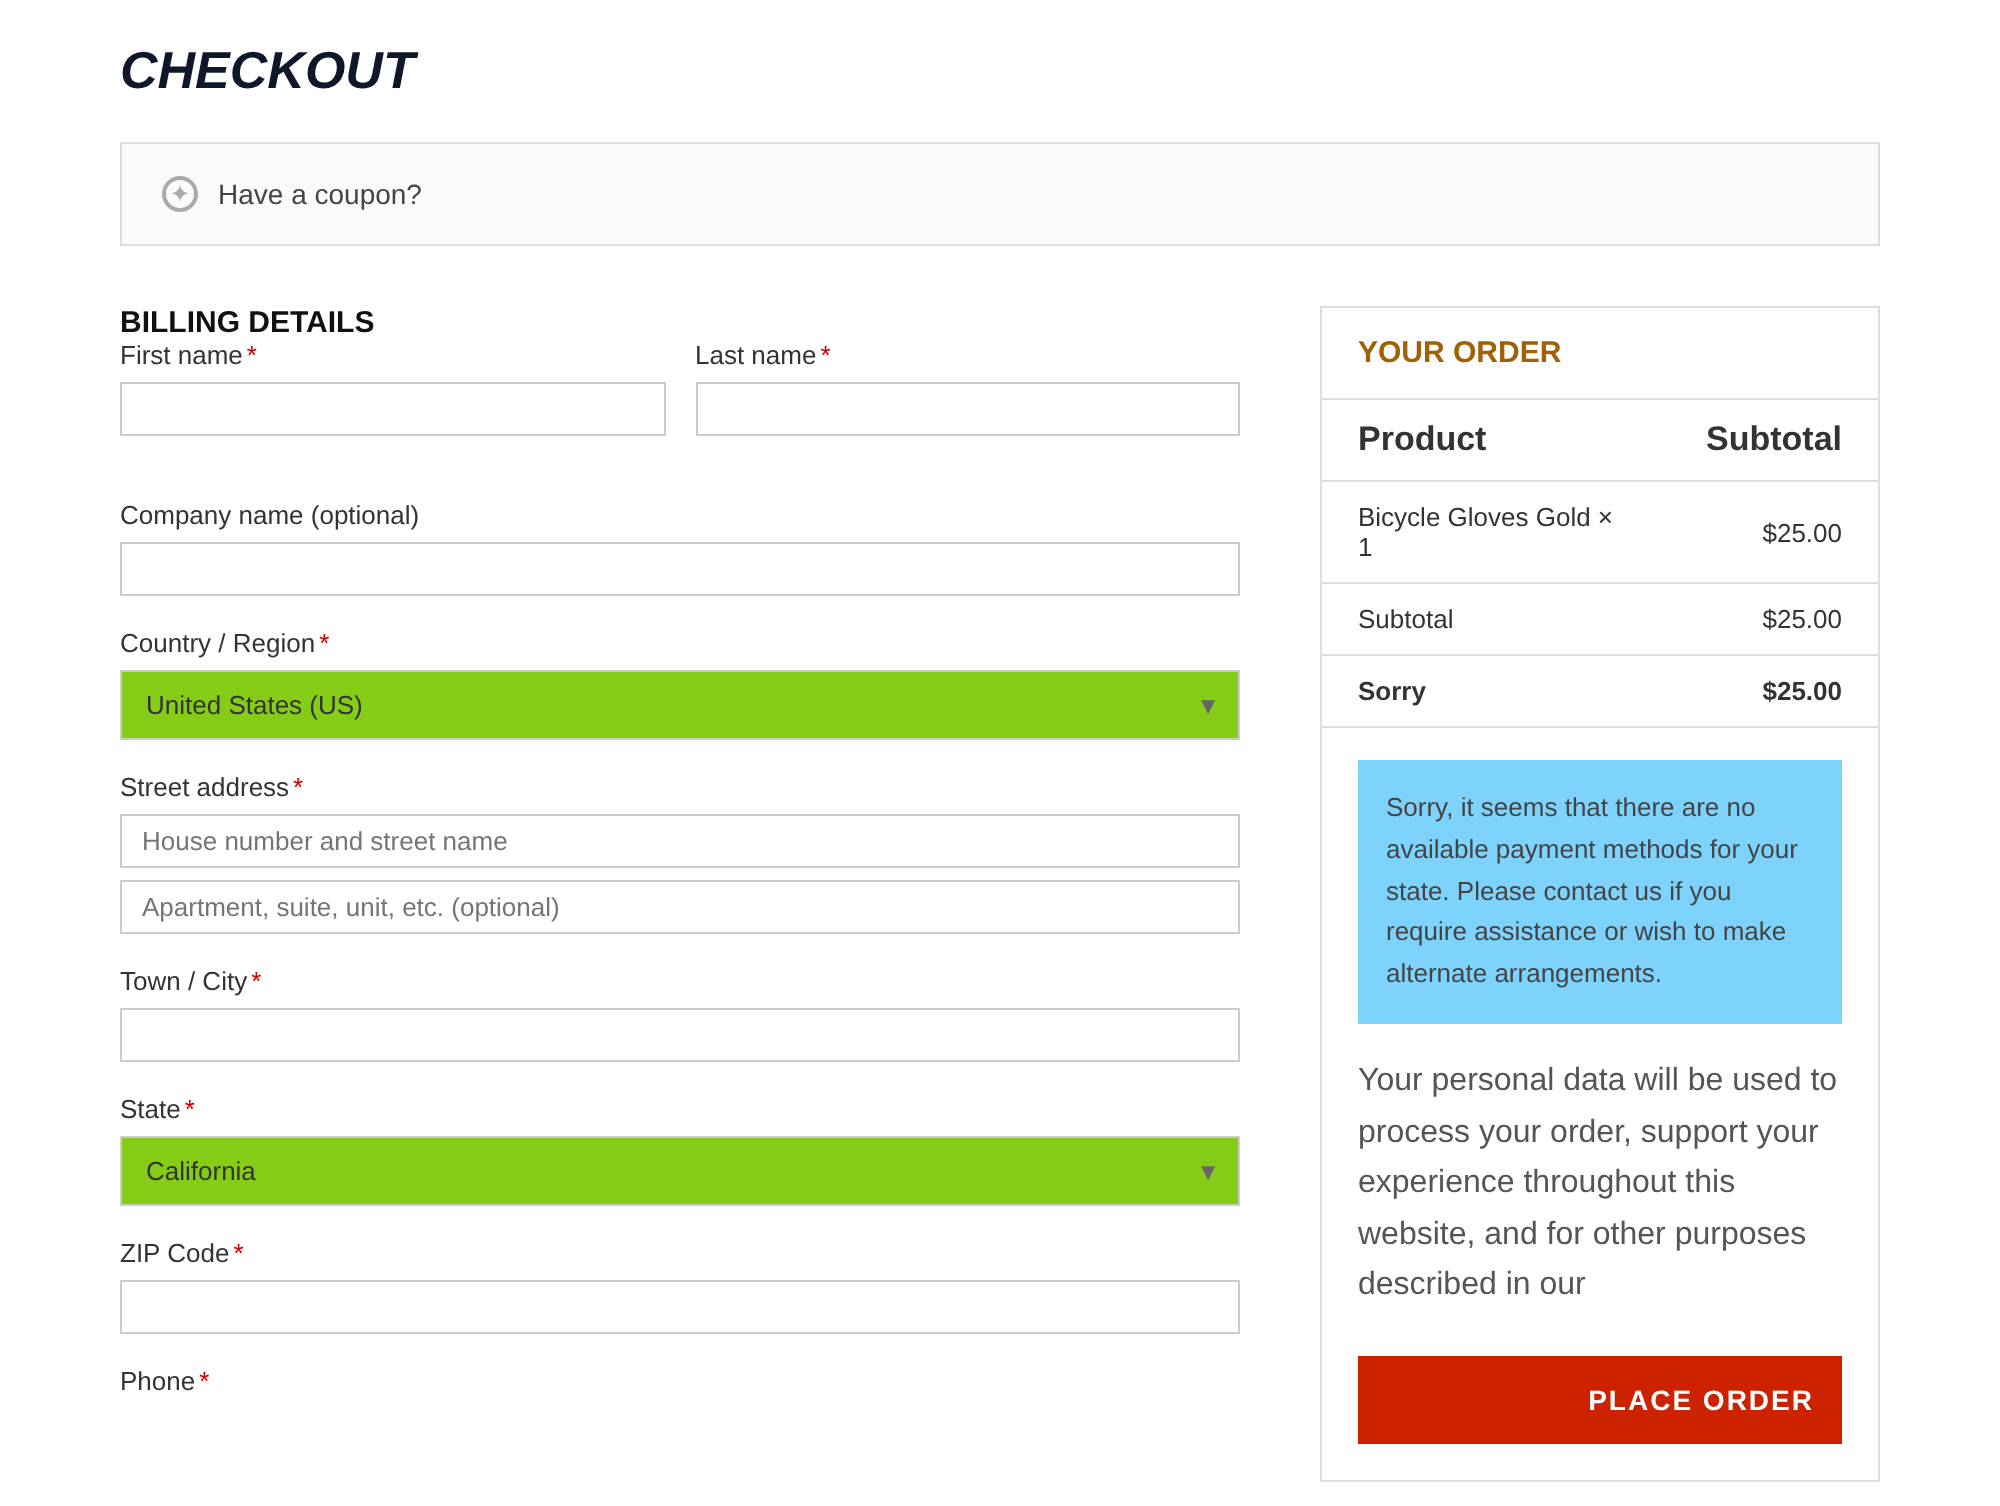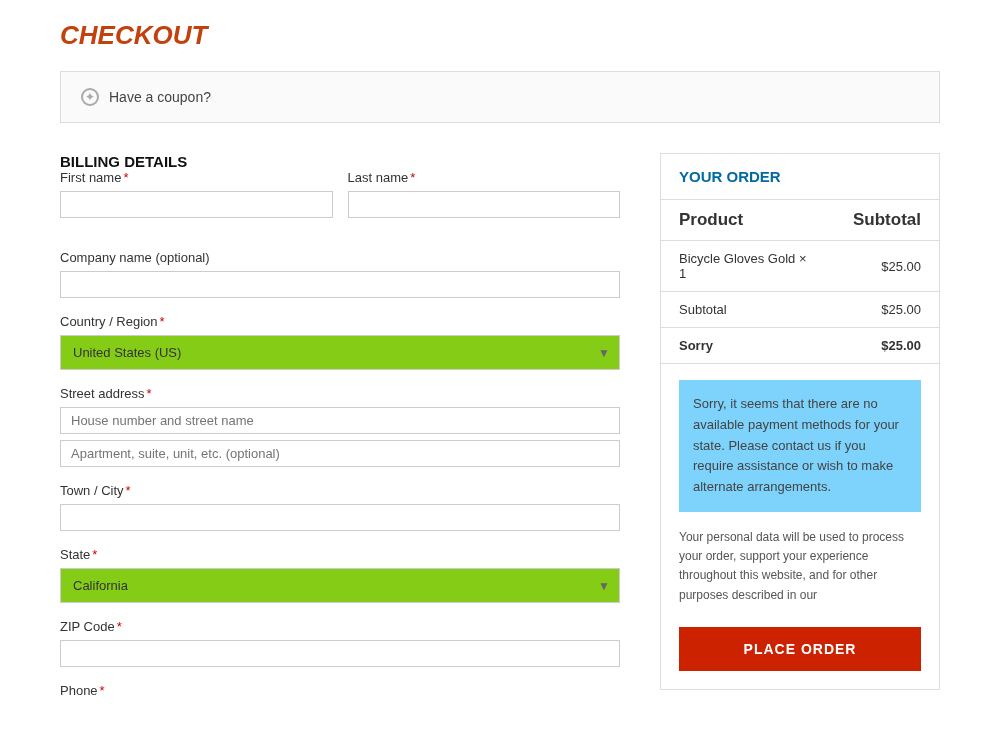--- a/index.html
+++ b/index.html
@@ -14,21 +14,21 @@
       margin: 0 auto;
       background: #fff;
       min-height: 753px;
       padding: 20px 60px 40px 60px;
     }
     .page-title {
       font-size: 26px;
       font-weight: 900;
       font-style: italic;
       margin-bottom: 20px;
-      color: #c2410c;
+      color: #0f172a;
     }
     .coupon-bar {
       border: 1px solid #ddd;
       background: #fafafa;
       padding: 16px 20px;
       margin-bottom: 30px;
       display: flex;
       align-items: center;
       gap: 10px;
       color: #444;
@@ -118,21 +118,21 @@
     }
     .order-box {
       border: 1px solid #ddd;
       padding: 0;
     }
     .order-title {
       font-size: 15px;
       font-weight: 900;
       text-transform: uppercase;
       padding: 14px 18px;
-      color: #0369a1;
+      color: #a16207;
       border-bottom: 1px solid #ddd;
     }
     .order-table {
       width: 100%;
       border-collapse: collapse;
     }
     .order-table th {
       padding: 10px 18px;
       text-align: left;
       font-size: 17px;
@@ -157,39 +157,39 @@
     }
     .notice-box {
       background: #7dd3fc;
       margin: 16px 18px;
       padding: 14px;
       font-size: 13px;
       color: #444;
       line-height: 1.6;
     }
     .privacy-text {
-      font-size: 12px;
+      font-size: 16px;
       color: #555;
       padding: 0 18px 14px 18px;
       line-height: 1.6;
     }
     .place-order-btn {
       display: block;
       width: calc(100% - 36px);
       margin: 8px 18px 18px 18px;
       background: #cc2200;
       color: #fff;
       border: none;
       padding: 14px;
       font-size: 14px;
       font-weight: 700;
       text-transform: uppercase;
       letter-spacing: 1px;
       cursor: pointer;
-      text-align: center;
+      text-align: right;
     }
   </style>
 </head>
 <body>
 
 <div class="page-wrapper">
   <h1 class="page-title">CHECKOUT</h1>
 
   <div class="coupon-bar">
     <div class="coupon-icon">✦</div>

